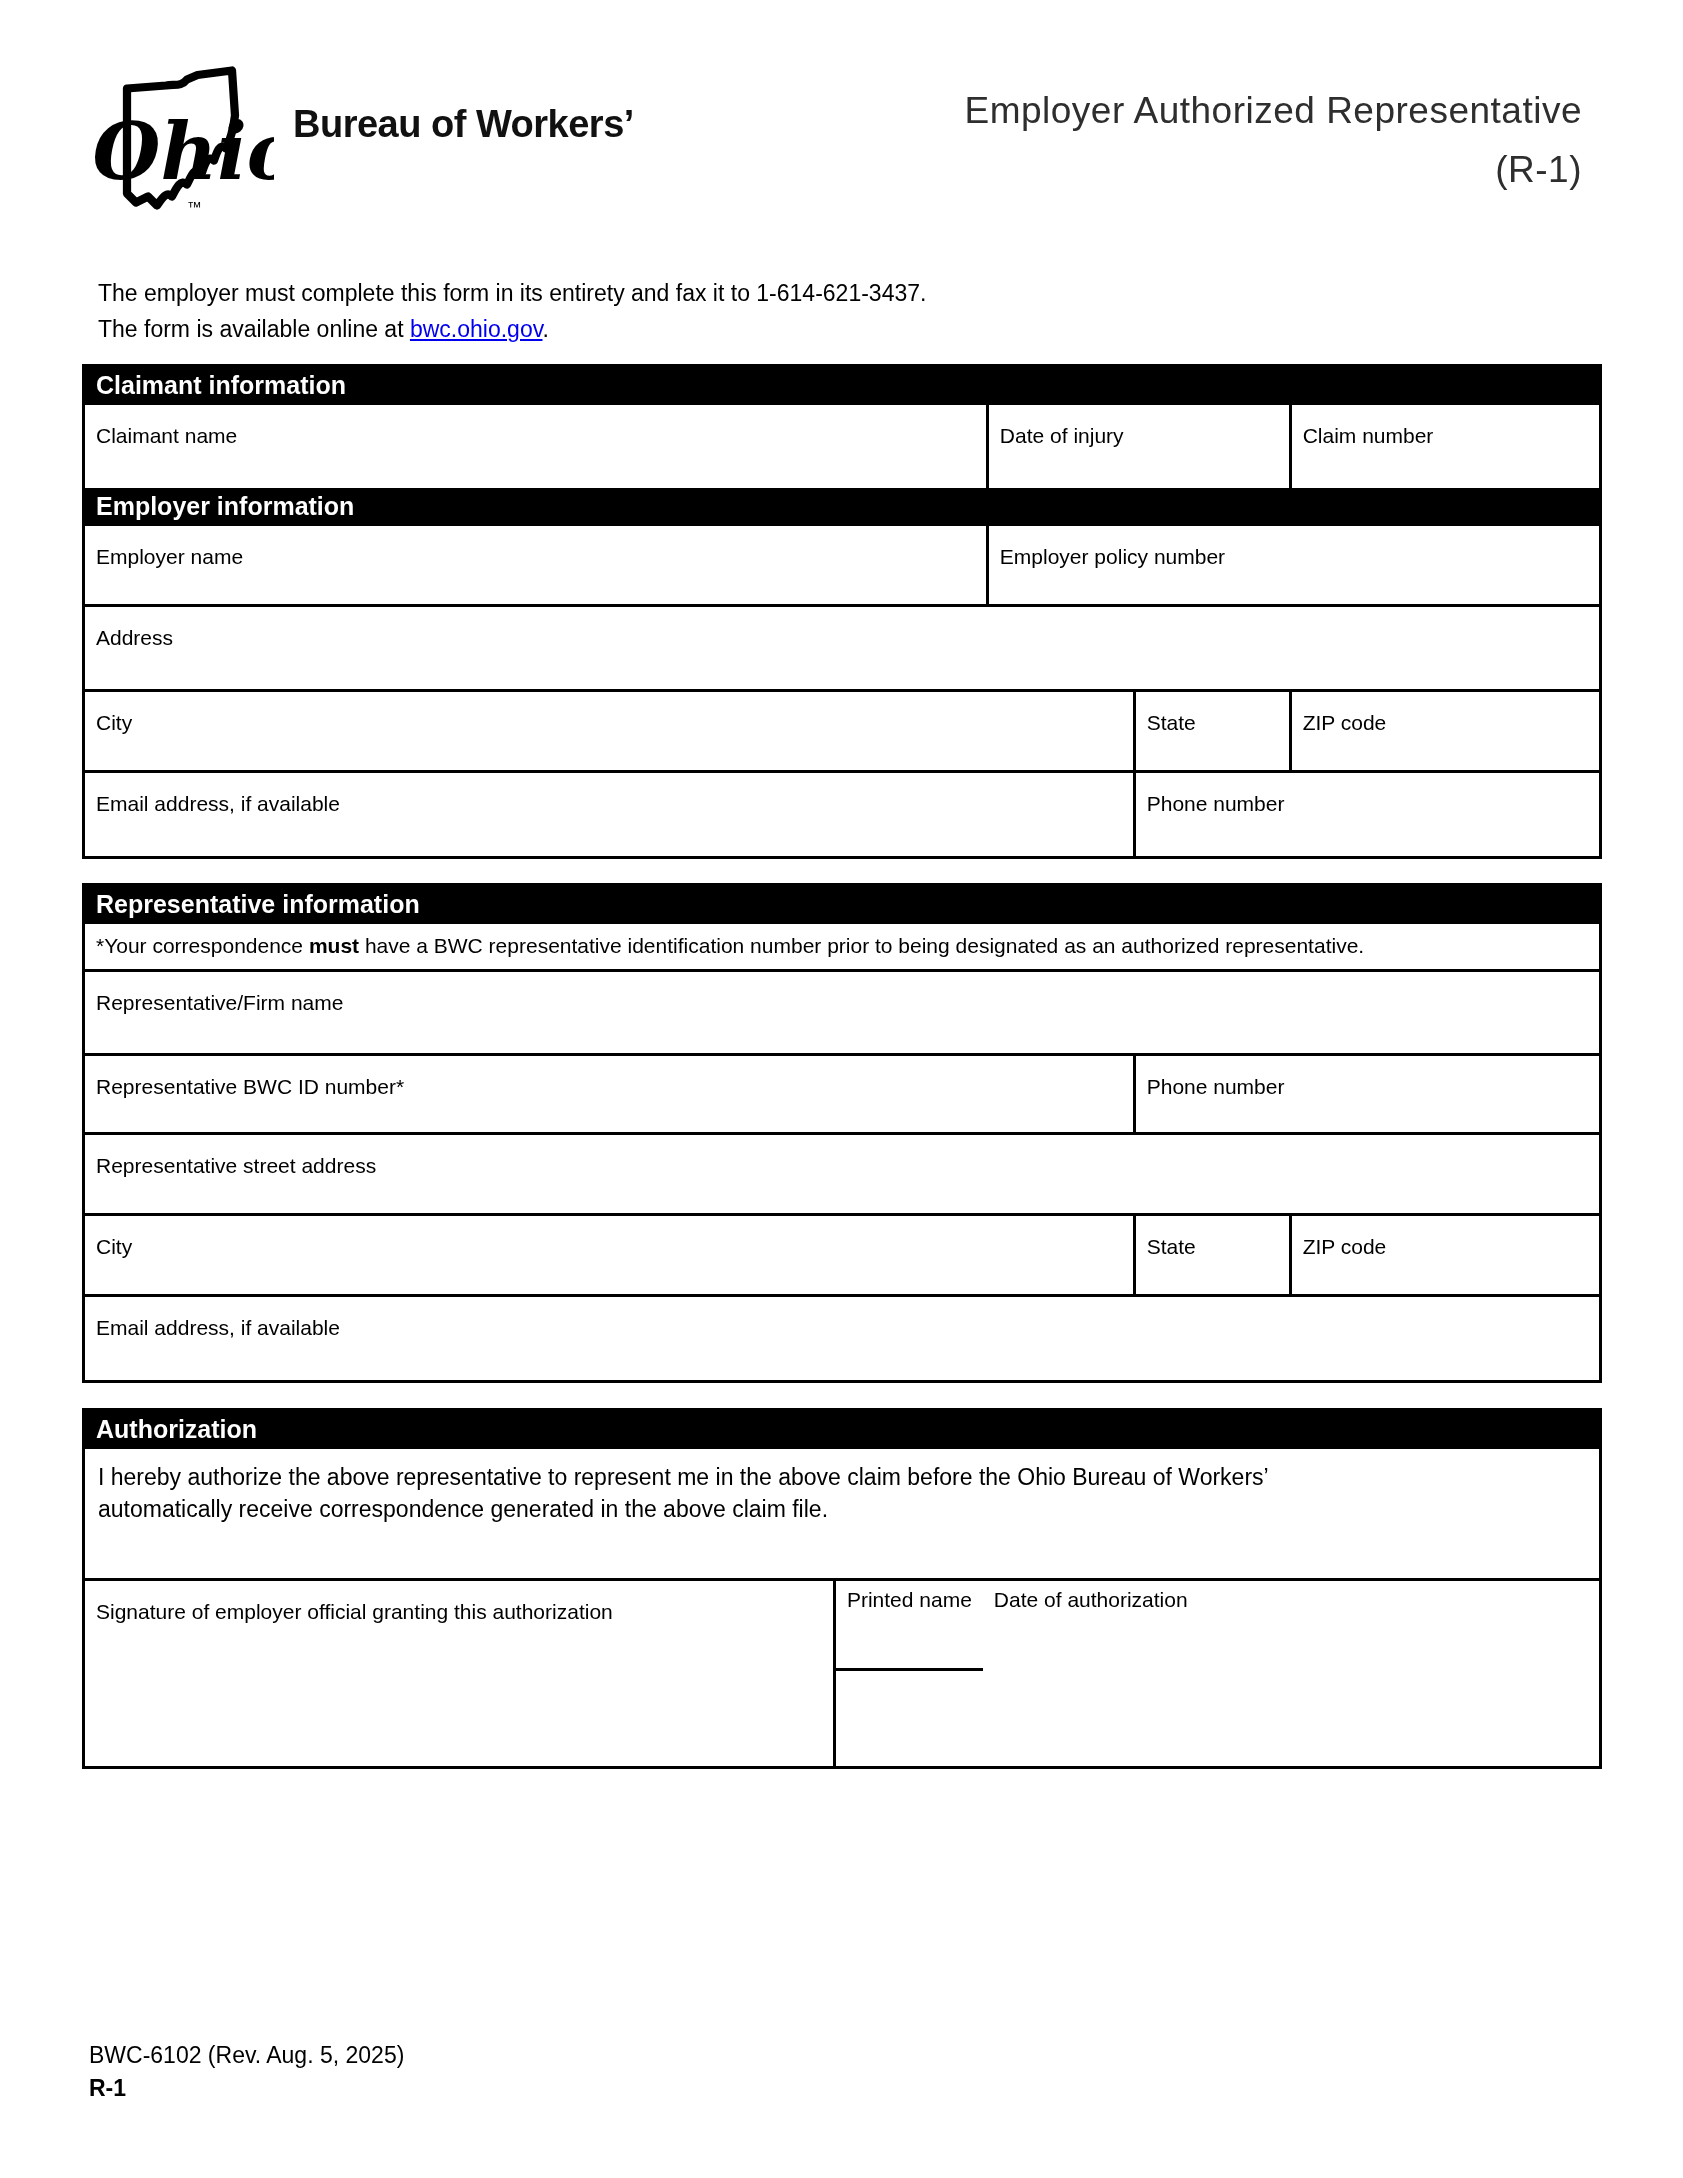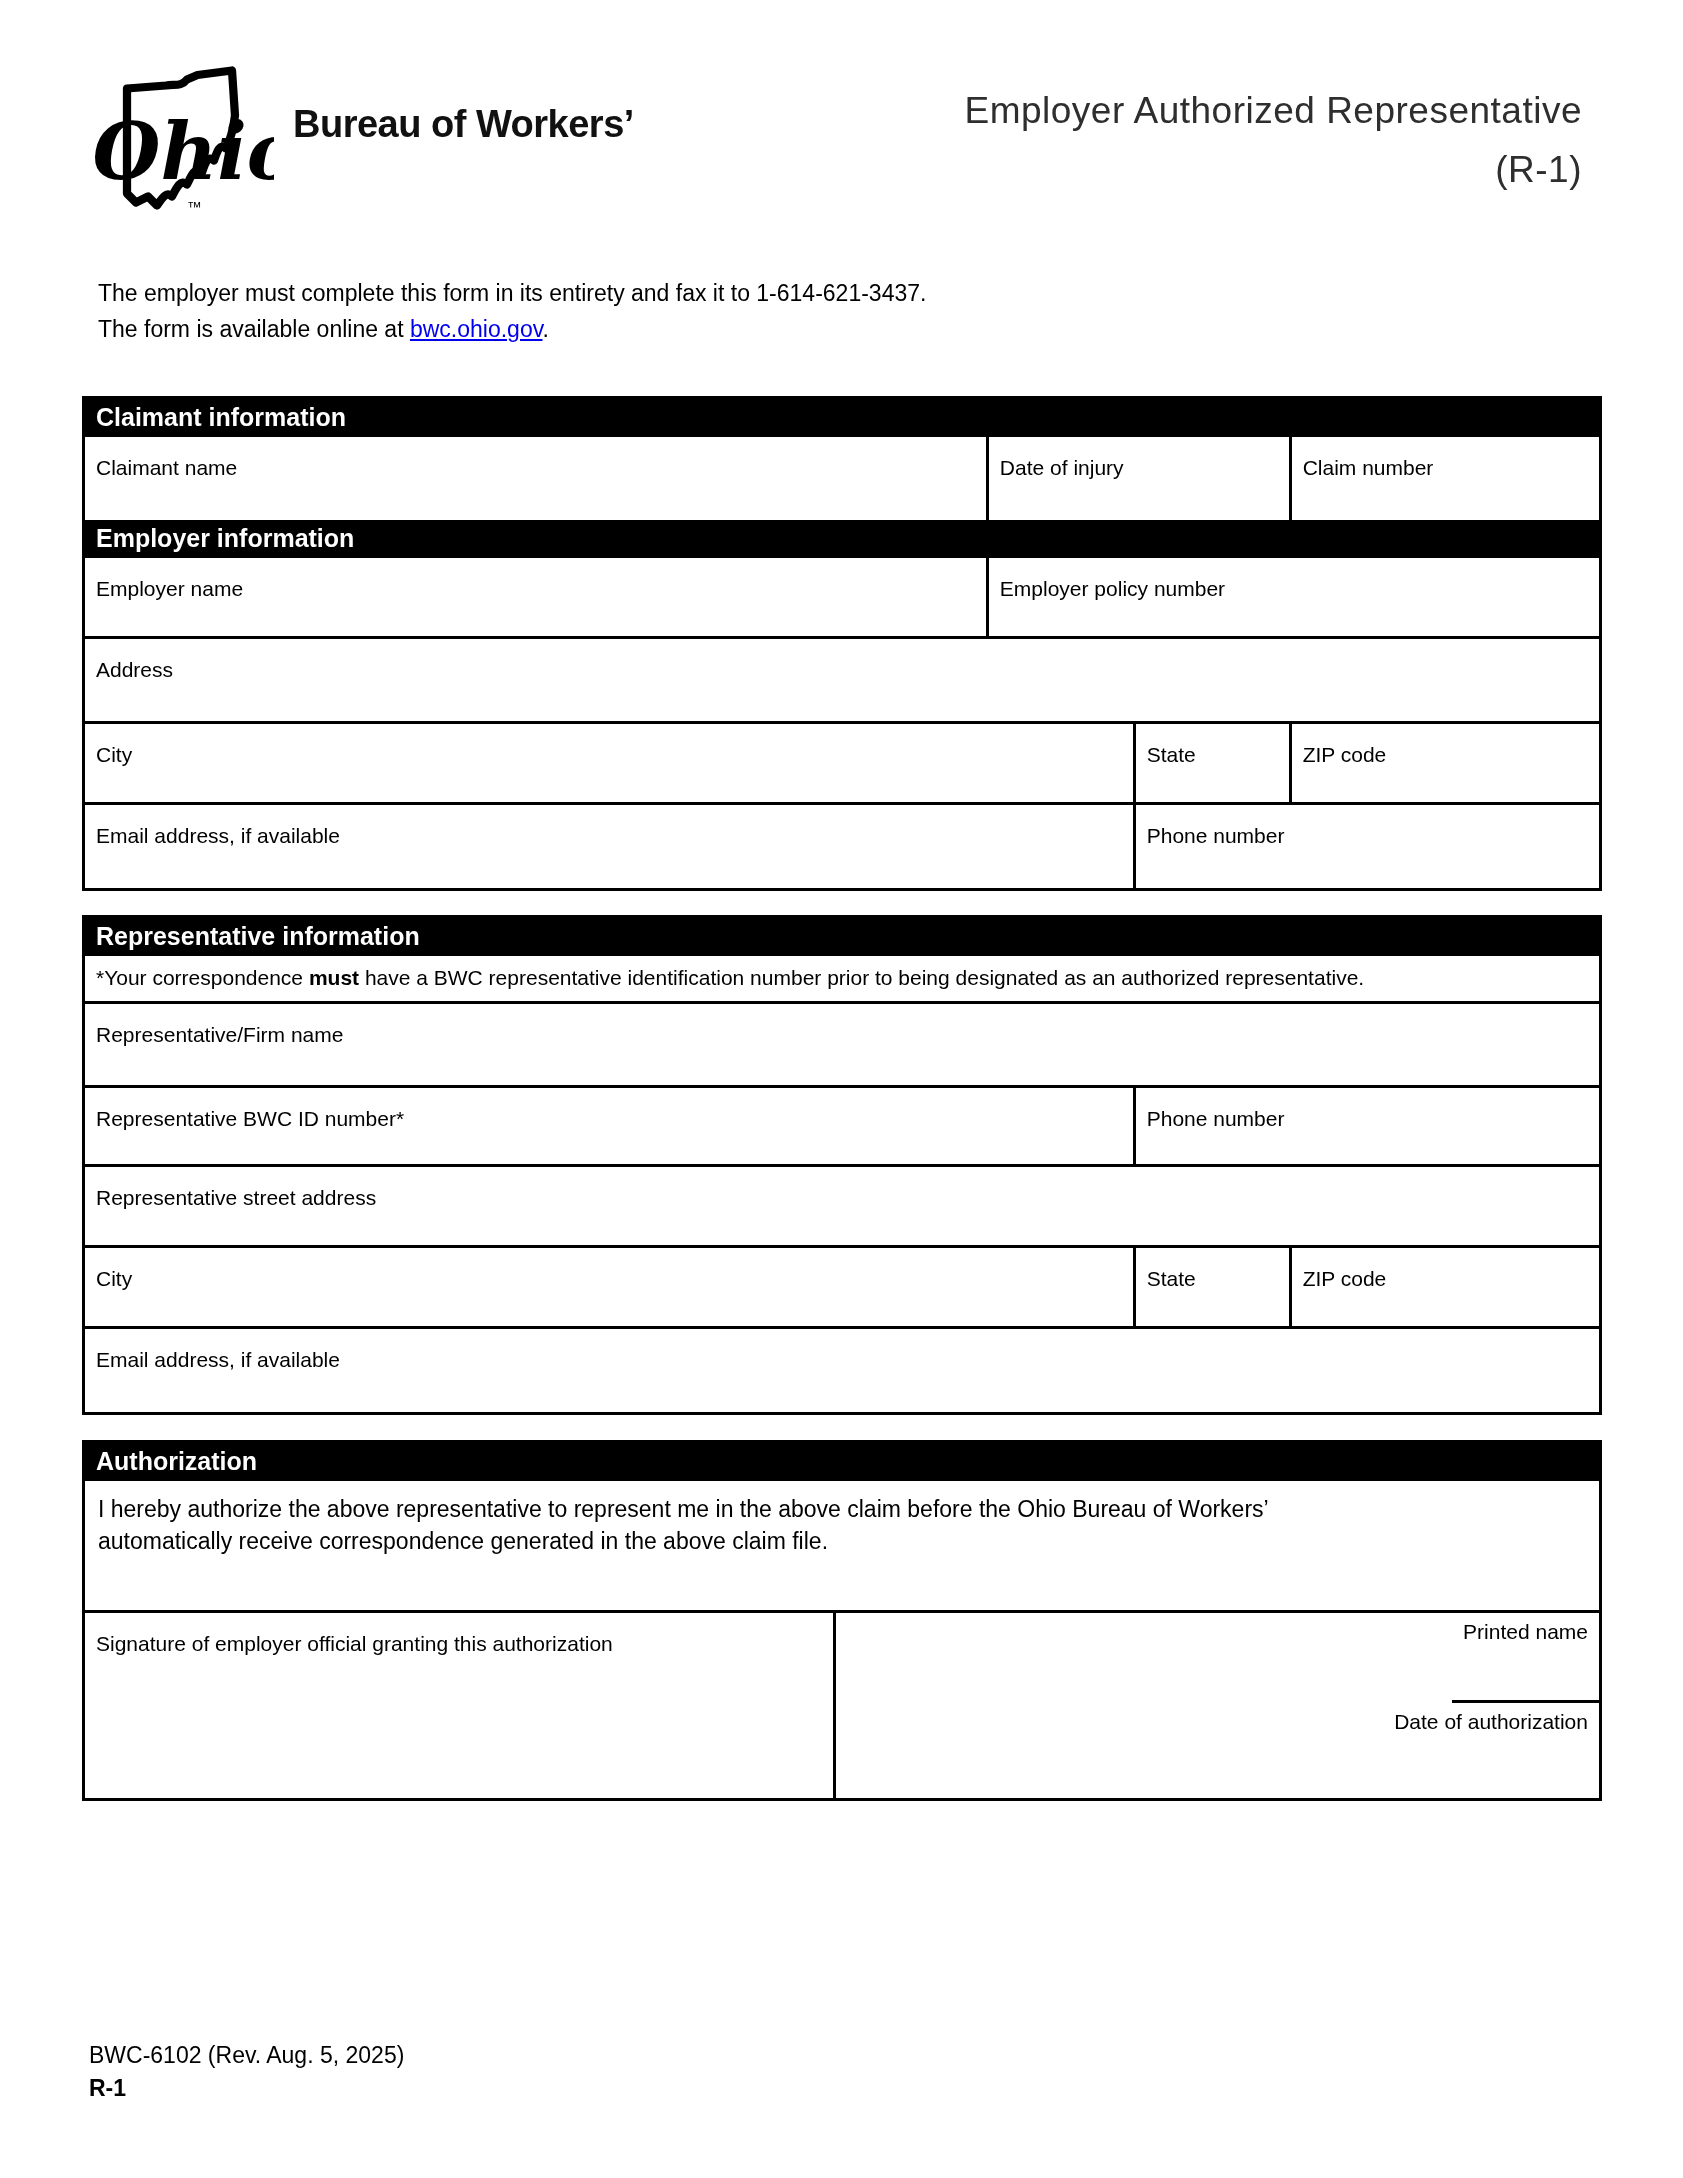--- a/index.html
+++ b/index.html
@@ -18,21 +18,21 @@
   .form-title{
     position:absolute;right:101px;top:81px;text-align:right;
     font-size:37px;font-weight:200;line-height:59px;color:#2e2e2e;letter-spacing:0.5px;
   }
 
   
   .instructions{position:absolute;left:98px;top:275px;font-size:23px;line-height:36px;}
   .instructions a{color:#0000ee;text-decoration:underline;cursor:pointer;}
 
   
-  .tbl{position:absolute;left:82px;width:1520px;border:3px solid #000;background:#fff;margin-top:32px;}
+  .tbl{position:absolute;left:82px;width:1520px;border:3px solid #000;background:#fff;}
   #tbl-claimant-employer{top:364px;}
   #tbl-representative{top:883px;}
   #tbl-authorization{top:1408px;}
 
   .bar{
     background:#000;color:#fff;font-weight:bold;font-size:25px;
     height:38px;line-height:37px;padding-left:11px;
   }
   .row{display:flex;border-bottom:3px solid #000;}
   .row.no-b{border-bottom:none;}
@@ -42,21 +42,21 @@
   .h48{height:48px;} .h80{height:79px;} .h82{height:81px;} .h84{height:83px;}
   .h85{height:84px;} .h86{height:85px;} .h133{height:132px;} .h187{height:185px;}
 
   .w597{width:59.7%;} .w200{width:20%;} .w203{width:20.3%;}
   .w403{width:40.3%;} .w694{width:69.4%;} .w306{width:30.6%;}
   .w103{width:10.3%;} .w100{width:100%;} .w496{width:49.6%;}
 
   .note-cell{padding:9px 11px;font-size:21px;}
   .para-cell{padding:12px 13px;font-size:23px;line-height:32px;}
 
-  .sig-right{display:flex;flex-direction:column;width:50.4%;align-items:flex-end;}
+  .sig-right{display:flex;flex-direction:row;width:50.4%;}
   .sig-sub{padding:7px 11px;font-size:21px;}
   .sig-sub.top{height:90px;border-bottom:3px solid #000;}
   .sig-sub.bottom{height:92px;}
 
   
   .footer{position:absolute;left:89px;top:2039px;font-size:23px;line-height:33px;}
   .footer .code{font-weight:bold;}
 </style>
 </head>
 <body>

